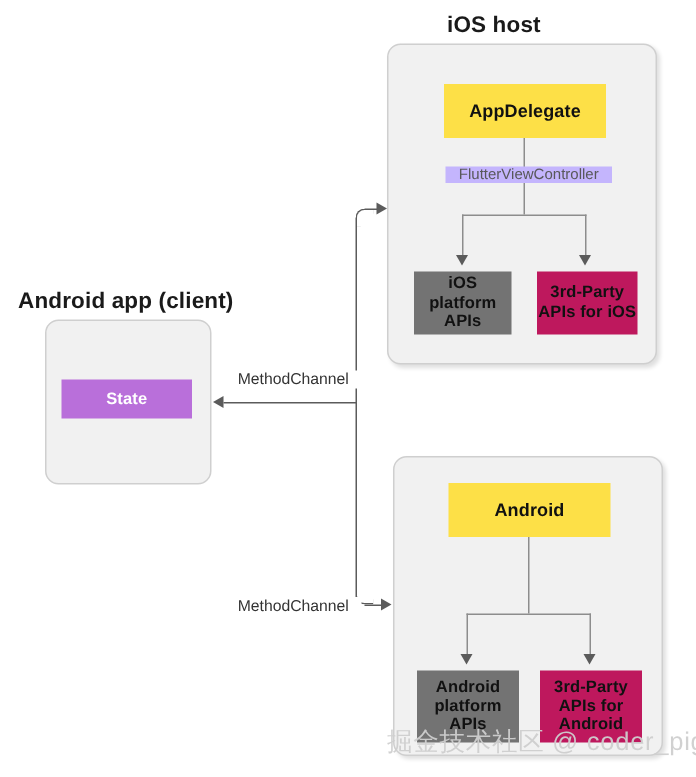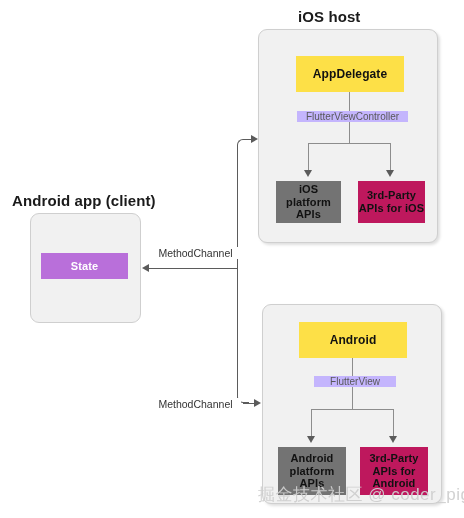--- a/index.html
+++ b/index.html
@@ -165,21 +165,20 @@
     <span>APIs for iOS</span>
   </div>
 
 
   <div class="host-box" style="left:262px; top:304px; width:180px; height:200px;"></div>
 
   <div class="node green" style="left:299px; top:322px; width:108px; height:36px;">Android</div>
 
   <div class="ln-v light" style="left:352px; top:358px; height:51px;"></div>
 
-  <div class="edge-label" style="left:314px; top:376px; width:76px;">FlutterView</div>
 
   <div class="ln-h light" style="left:311px; top:409px; width:83px;"></div>
   <div class="ln-v light" style="left:311px; top:409px; height:29px;"></div>
   <div class="ln-v light" style="left:393px; top:409px; height:29px;"></div>
   <div class="arrow down" style="left:307px; top:436px;"></div>
   <div class="arrow down" style="left:389px; top:436px;"></div>
 
   <div class="node orange" style="left:278px; top:447px; width:68px; height:48px; flex-direction:column;">
     <span>Android</span>
     <span>platform</span>

